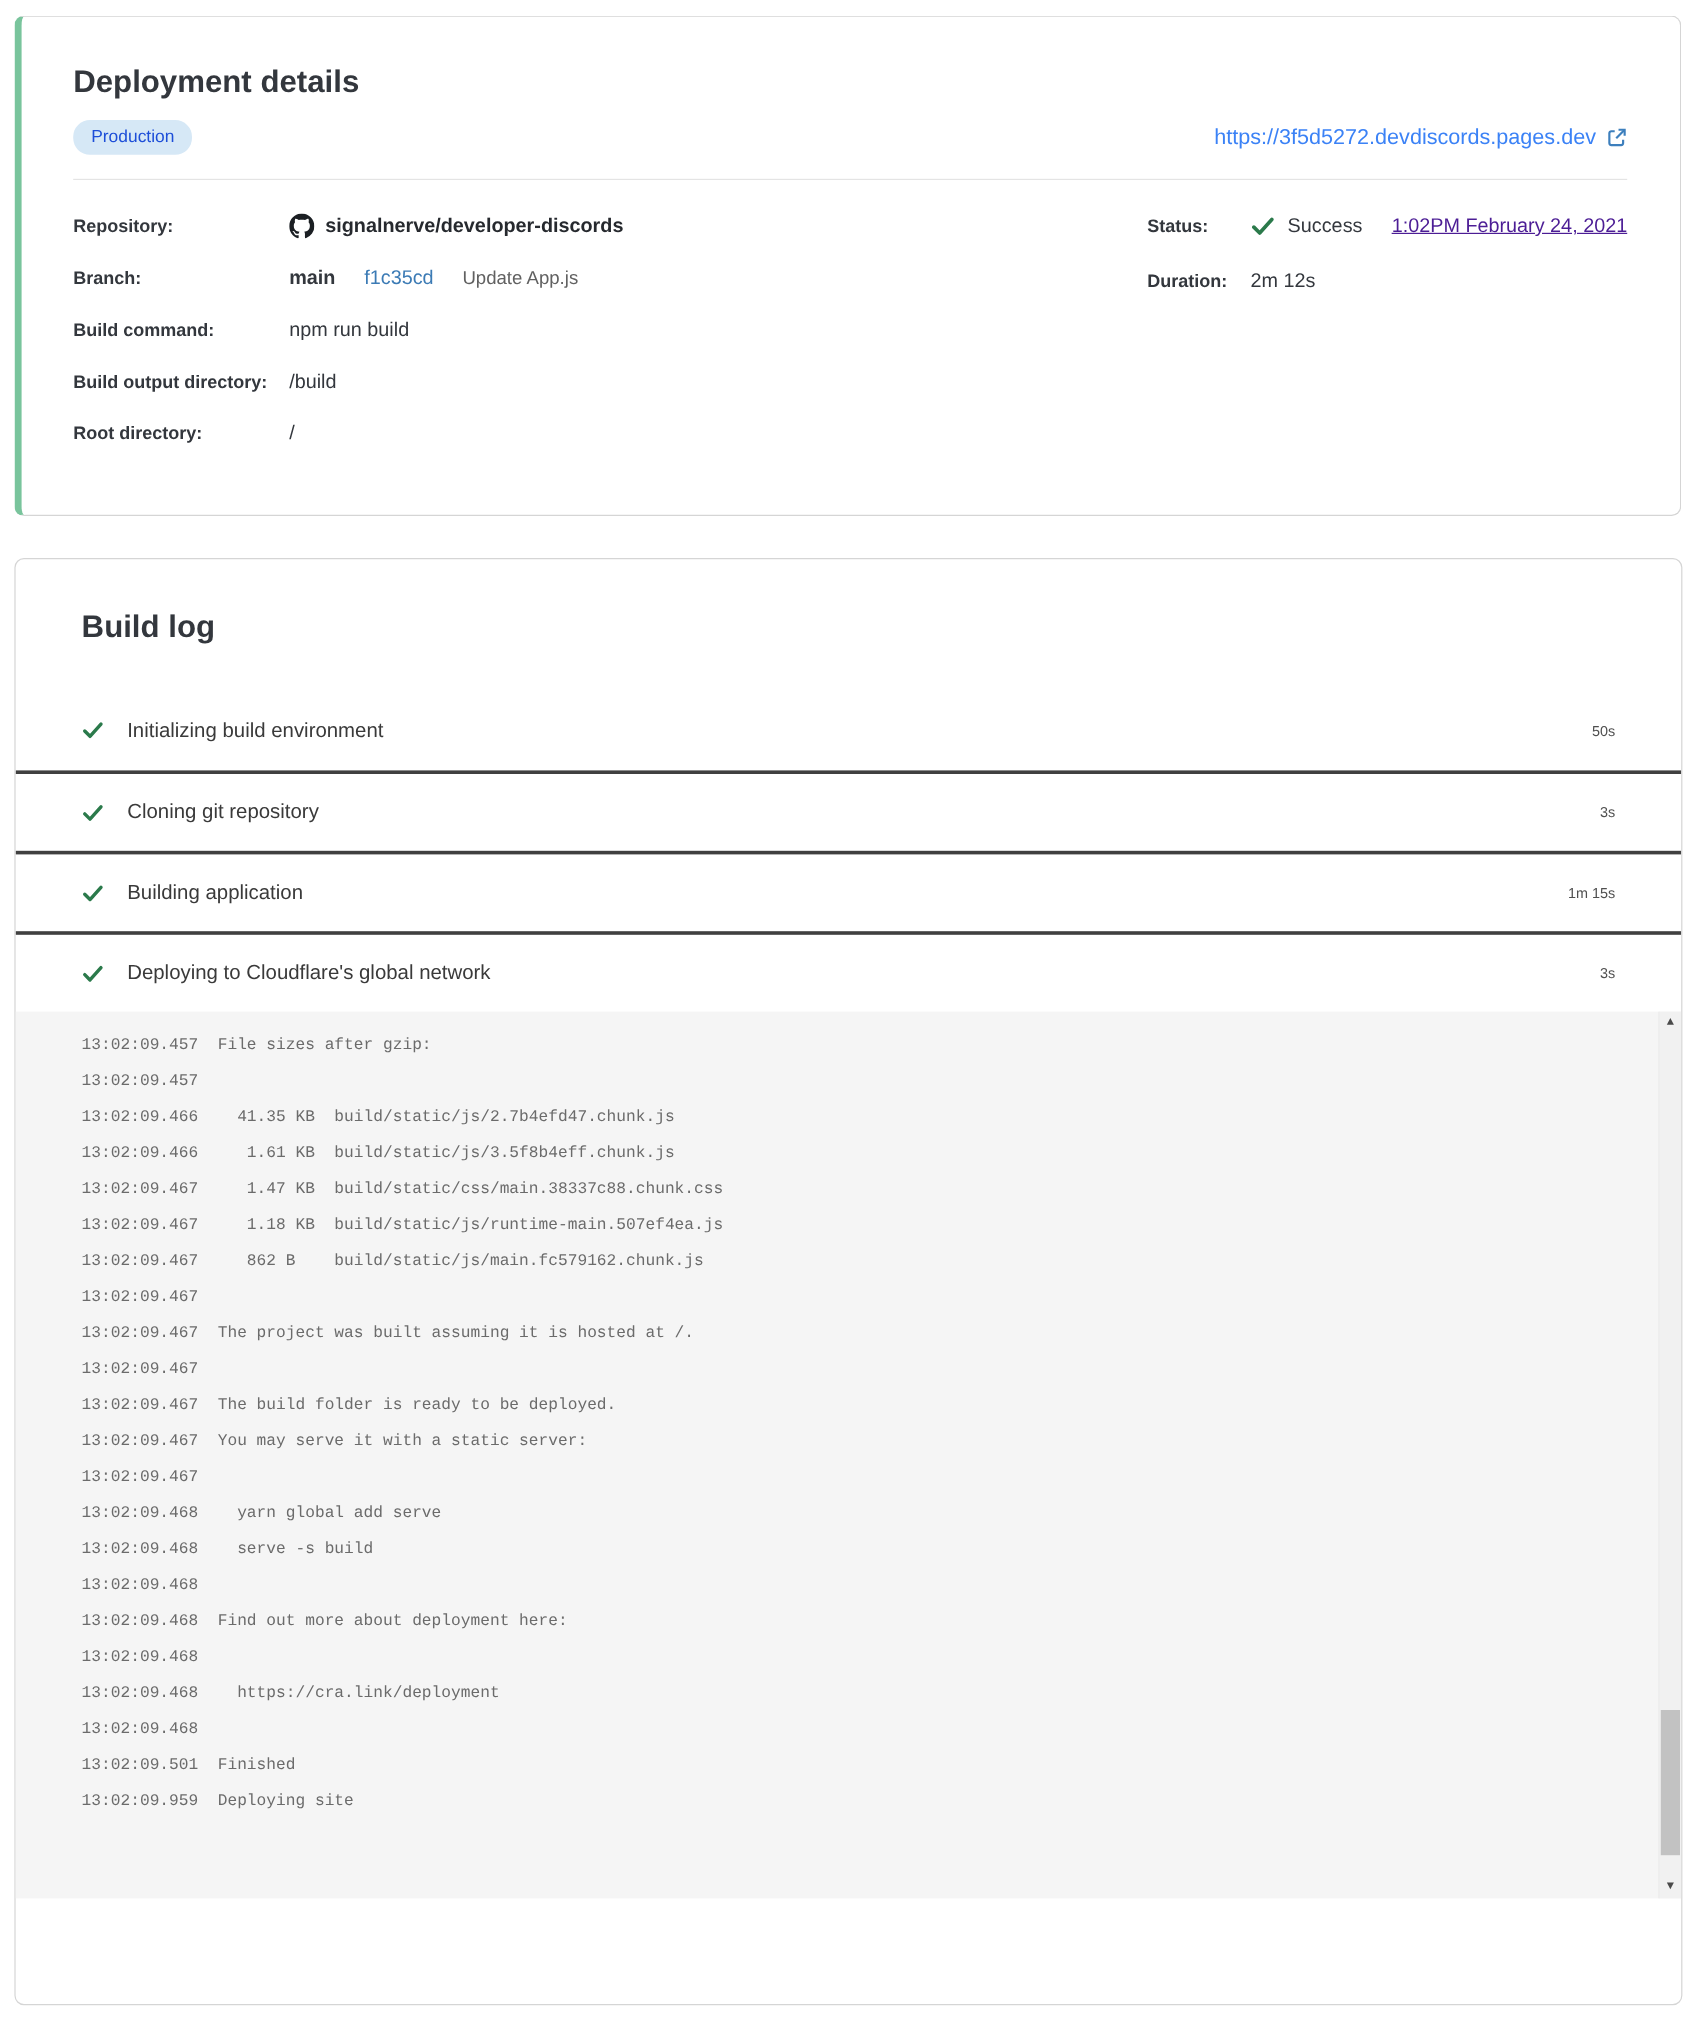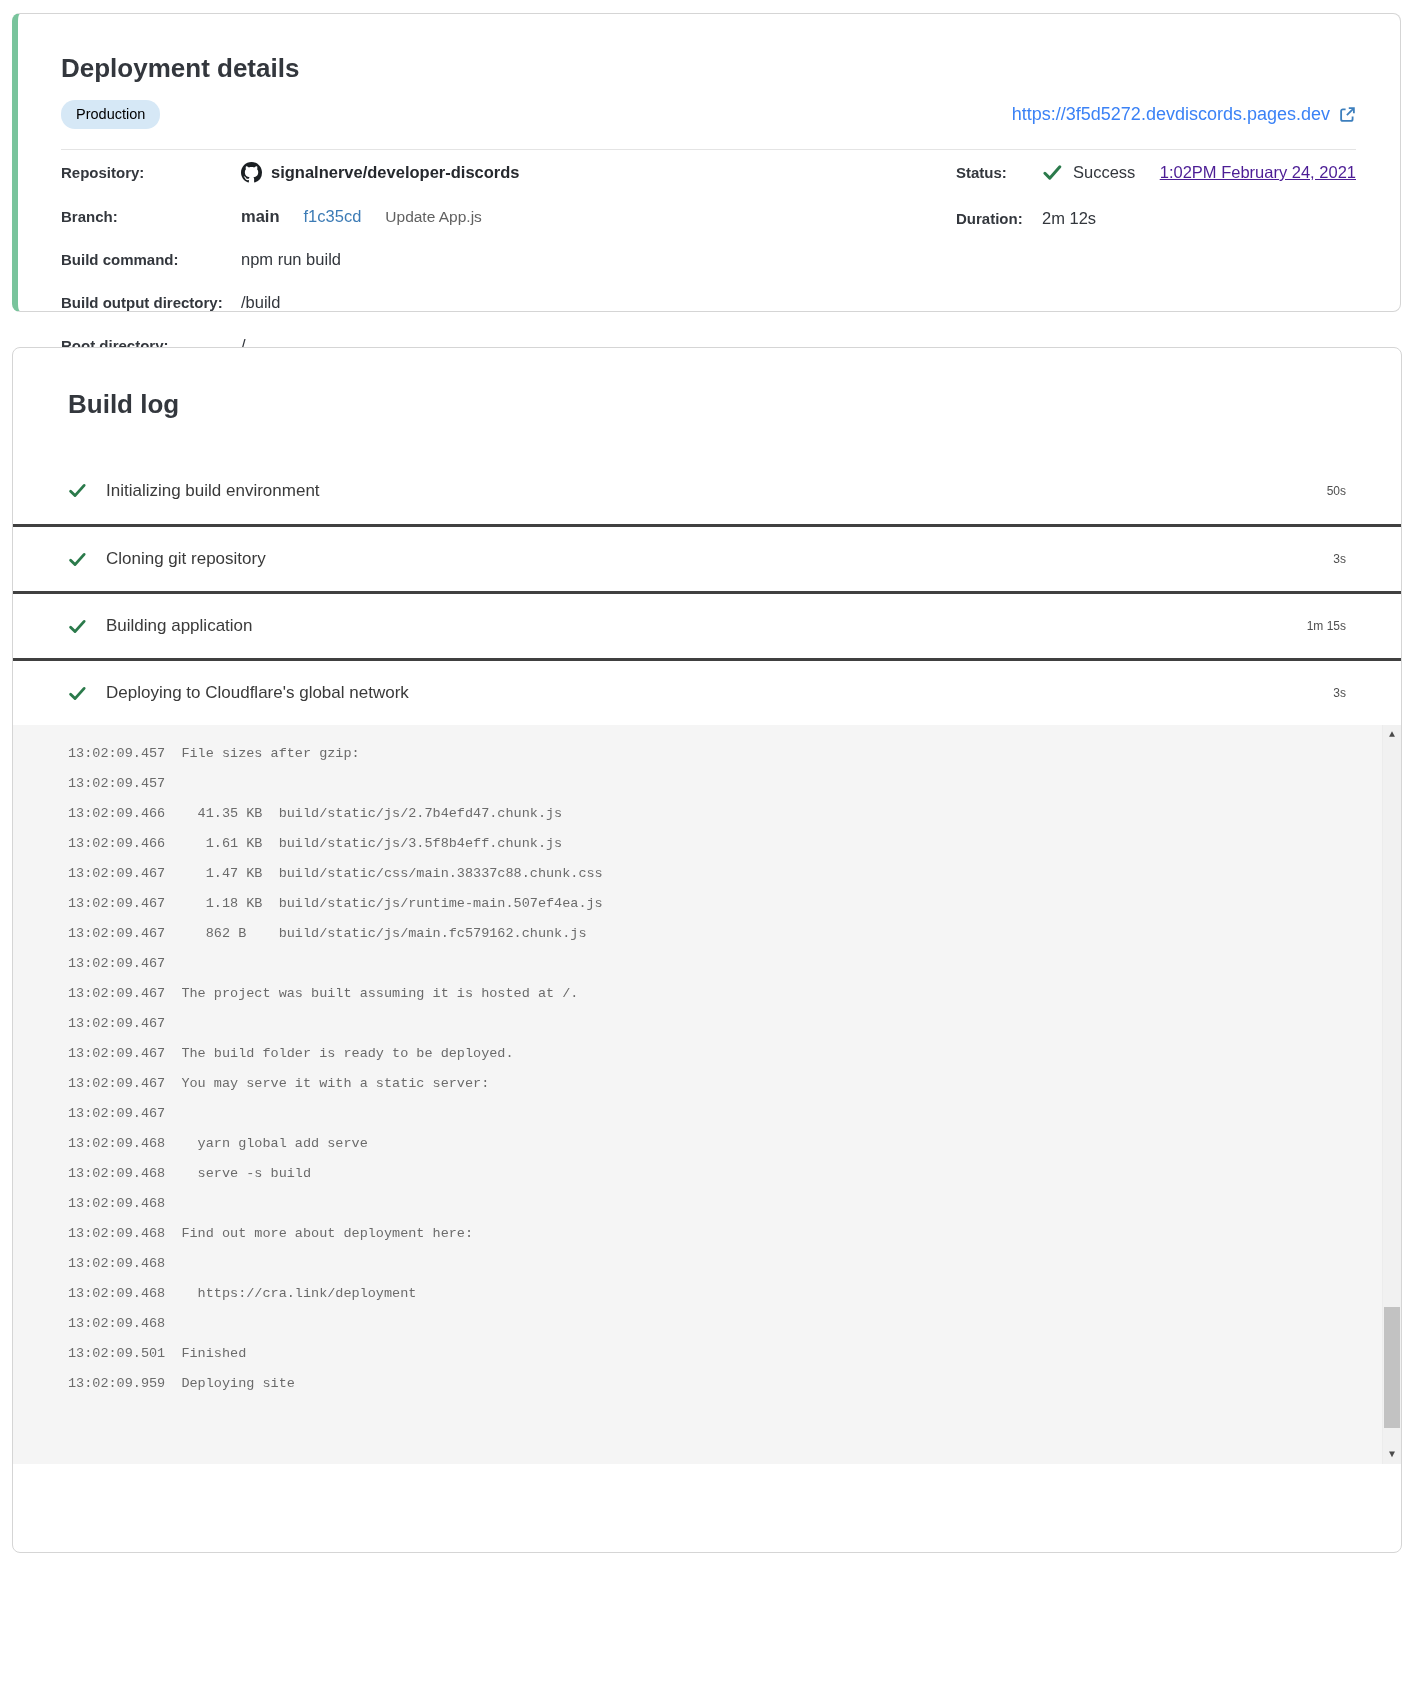--- a/index.html
+++ b/index.html
@@ -10,43 +10,43 @@
     -webkit-font-smoothing:antialiased;
   }
   .card {
     background:#fff;
     border:1px solid #d5d5d5;
     border-radius:8px;
   }
   
   #deployment-card {
     margin:13px 12px 0 12px;
-    height:299px;
+    height:417px;
     border-left:6px solid #79c49c;
     padding:38px 44px 40px 43px;
   }
   .card-title {
     font-size:26px; font-weight:bold; color:#33373d; line-height:32px;
   }
   .badge-row {
     display:flex; justify-content:space-between; align-items:center;
     margin-top:16px;
   }
   .env-badge {
-    background:#d6e8f6; color:#000000;
+    background:#d6e8f6; color:#1d4ed8;
     font-size:14.5px; line-height:1;
     padding:7px 15px 7px 15px; border-radius:14px;
     display:inline-block;
   }
   .url-link {
     display:flex; align-items:center; gap:9px;
     font-size:18px; color:#3b82f6; text-decoration:none; cursor:pointer;
   }
   .divider { border-top:1px solid #e4e4e4; margin-top:20px; }
-  .details { display:flex; margin-top:12px;gap:30px; }
+  .details { display:flex; margin-top:28px;gap:30px; }
   .details-left {
     flex:1;
     display:grid; grid-template-columns:180px auto;
     row-gap:24px; align-items:center;
   }
   .detail-label { font-size:15px; font-weight:bold; color:#33373d; }
   .detail-value { font-size:16.5px; color:#33373d; }
   .repo-value { display:flex; align-items:center; gap:9px; font-weight:bold; font-size:16.5px; color:#26292e; }
   .branch-value { display:flex; align-items:flex-end; gap:0; }
   .branch-name { font-weight:bold; font-size:16.5px; color:#33373d; }

